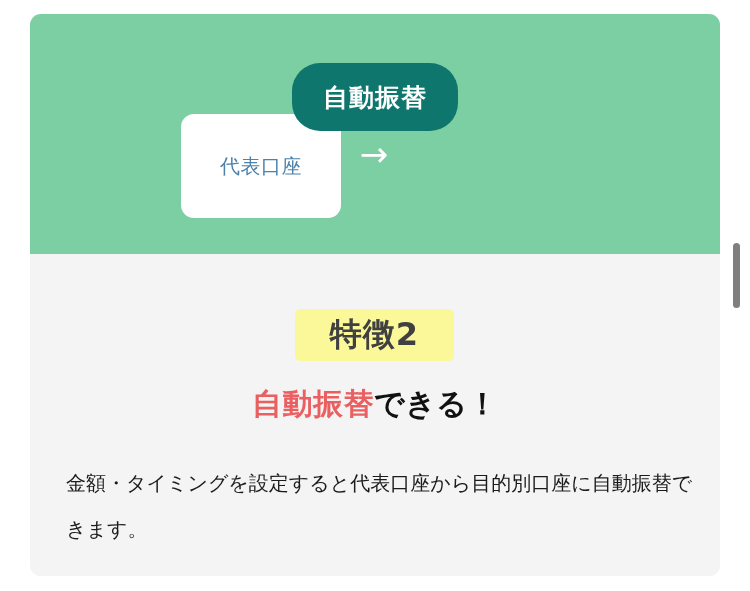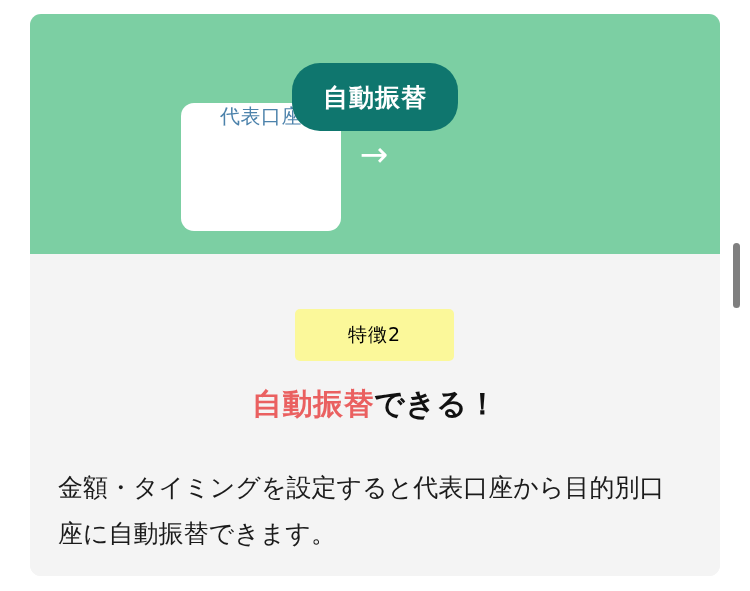--- a/index.html
+++ b/index.html
@@ -50,26 +50,27 @@
   .diagram {
     position: absolute;
     left: 0;
     top: 0;
     width: 690px;
     height: 240px;
   }
 
   .acct-box {
     position: absolute;
-    top: 89px;
+    top: 100px;
     width: 160px;
-    height: 128px;
+    height: 104px;
     background: #ffffff;
     border-radius: 13px;
     display: flex;
+    align-items: center;
     justify-content: center;
   }
   .acct-box.left  { left: 151px; }
   .acct-box.right { left: 377px; }
 
   .acct-label {
     font-size: 20px;
     font-weight: 500;
     color: #4c82ab;
     letter-spacing: 0.5px;
@@ -131,47 +132,47 @@
     top: 55px;
     width: 159px;
     height: 52px;
     background: #fbf89a;
     border-radius: 5px;
     display: flex;
     align-items: center;
     justify-content: center;
   }
   .tag-badge-label {
-    font-size: 19px;
-    font-weight: 400;
-    color: #000000;
+    font-size: 32px;
+    font-weight: 700;
+    color: #404040;
     letter-spacing: 1px;
     white-space: nowrap;
   }
 
   .headline {
     position: absolute;
     left: 0;
     top: 130px;
     width: 690px;
     text-align: center;
     font-size: 30px;
     font-weight: 700;
     color: #111111;
     letter-spacing: 0.5px;
     white-space: nowrap;
   }
   .headline .hl-accent { color: #ea6060; }
 
   .paragraph {
     position: absolute;
-    left: 28px;
+    left: 36px;
     top: 186px;
     width: 628px;
-    font-size: 25px;
+    font-size: 20px;
     line-height: 46px;
     color: #1b1b1b;
     letter-spacing: 0px;
     text-align: left;
   }
 
   
   #scrollbar-track {
     position: absolute;
     left: 731px;

